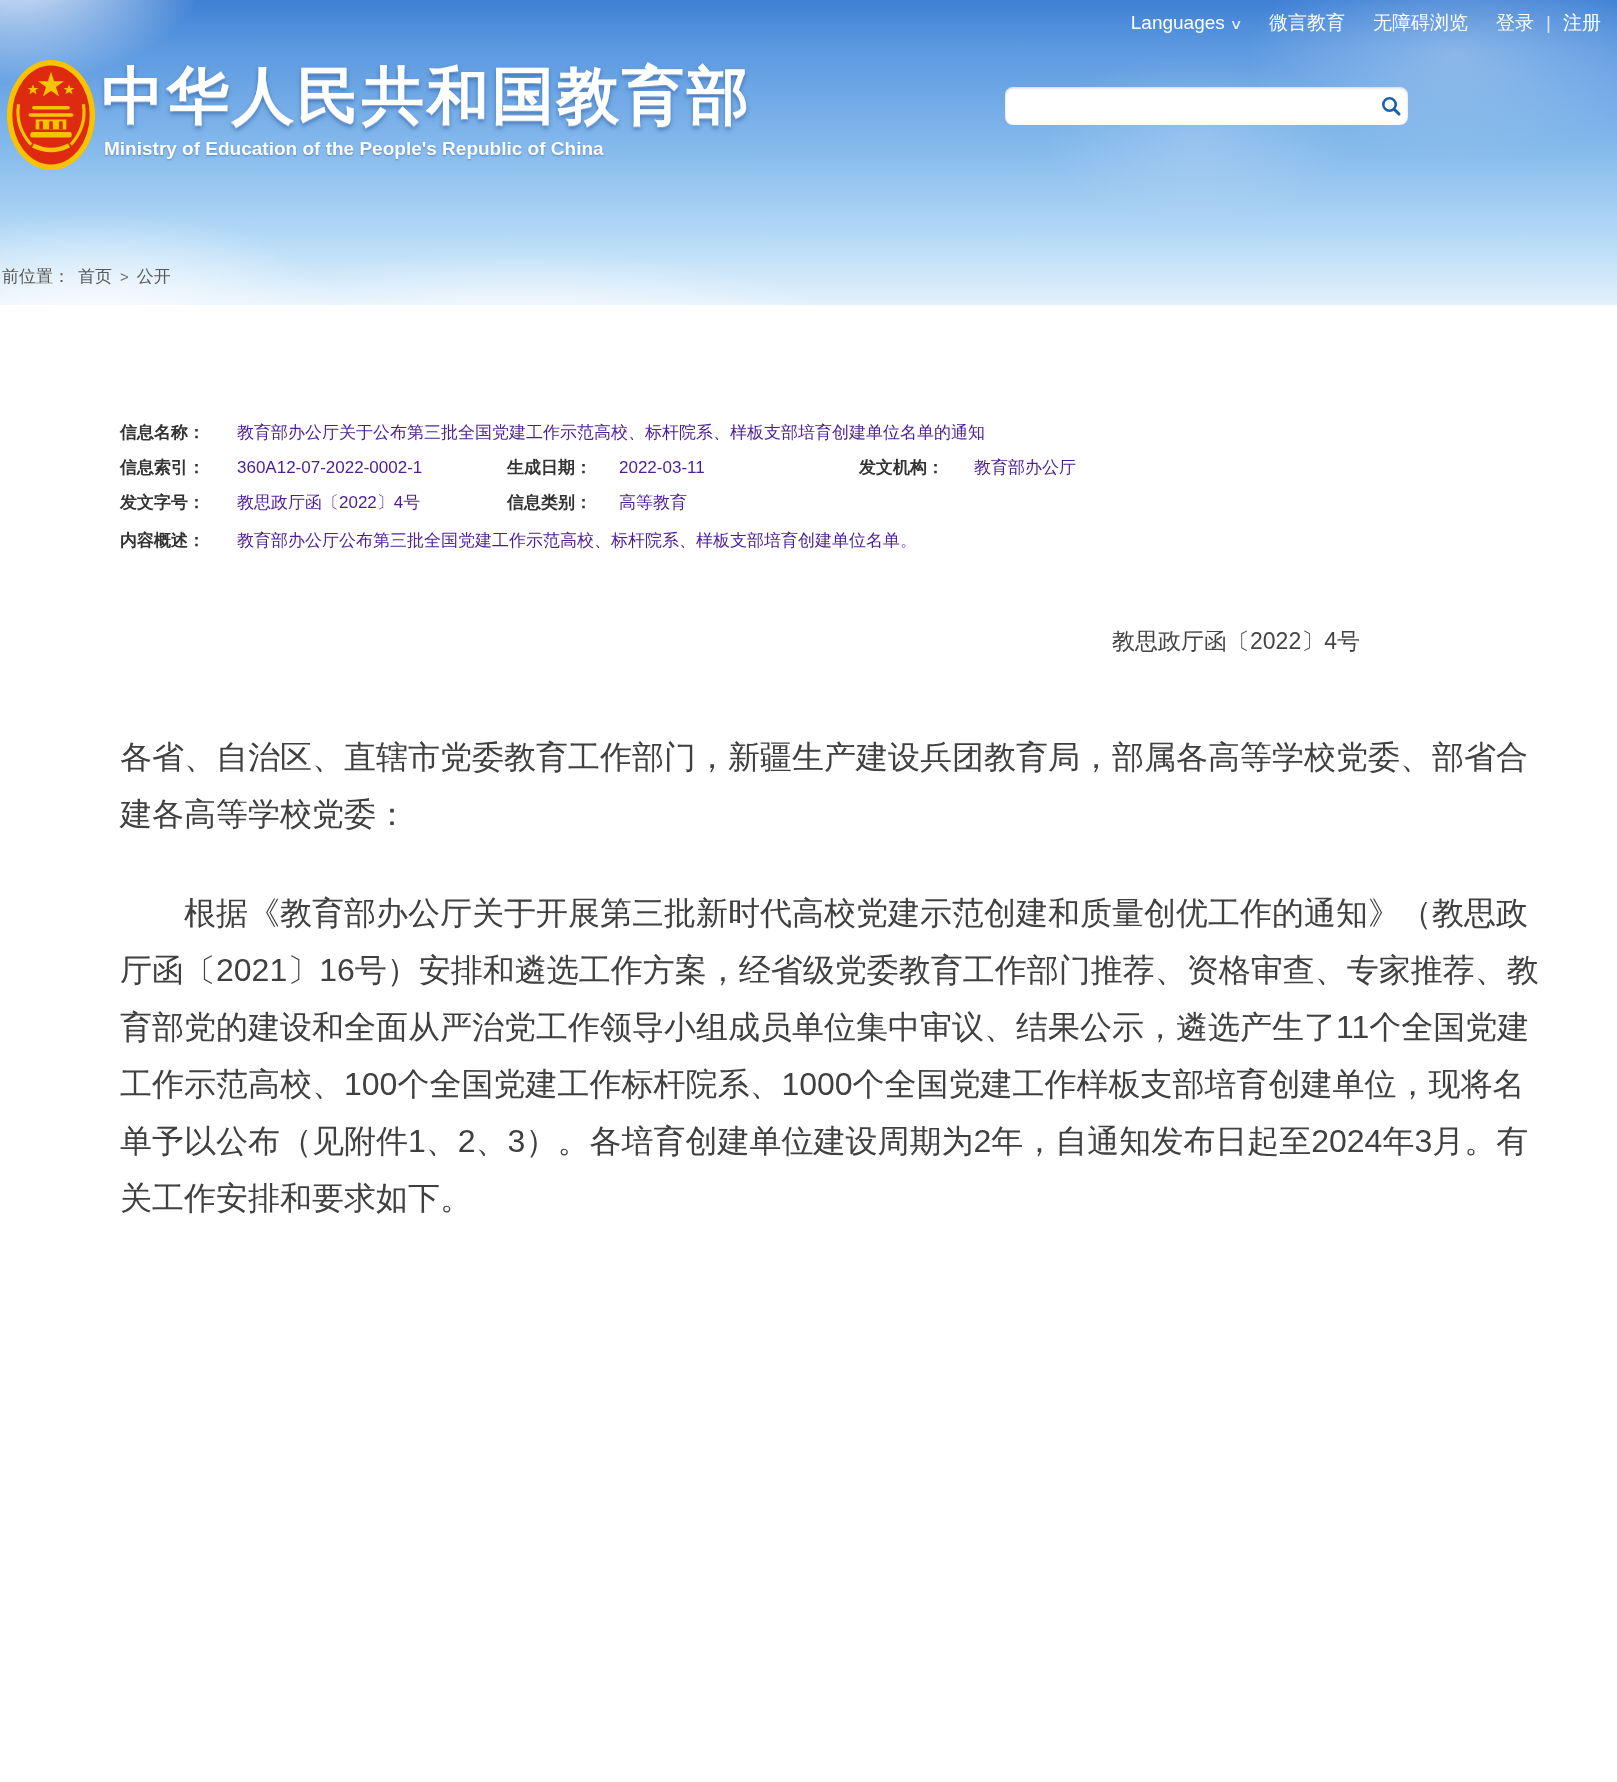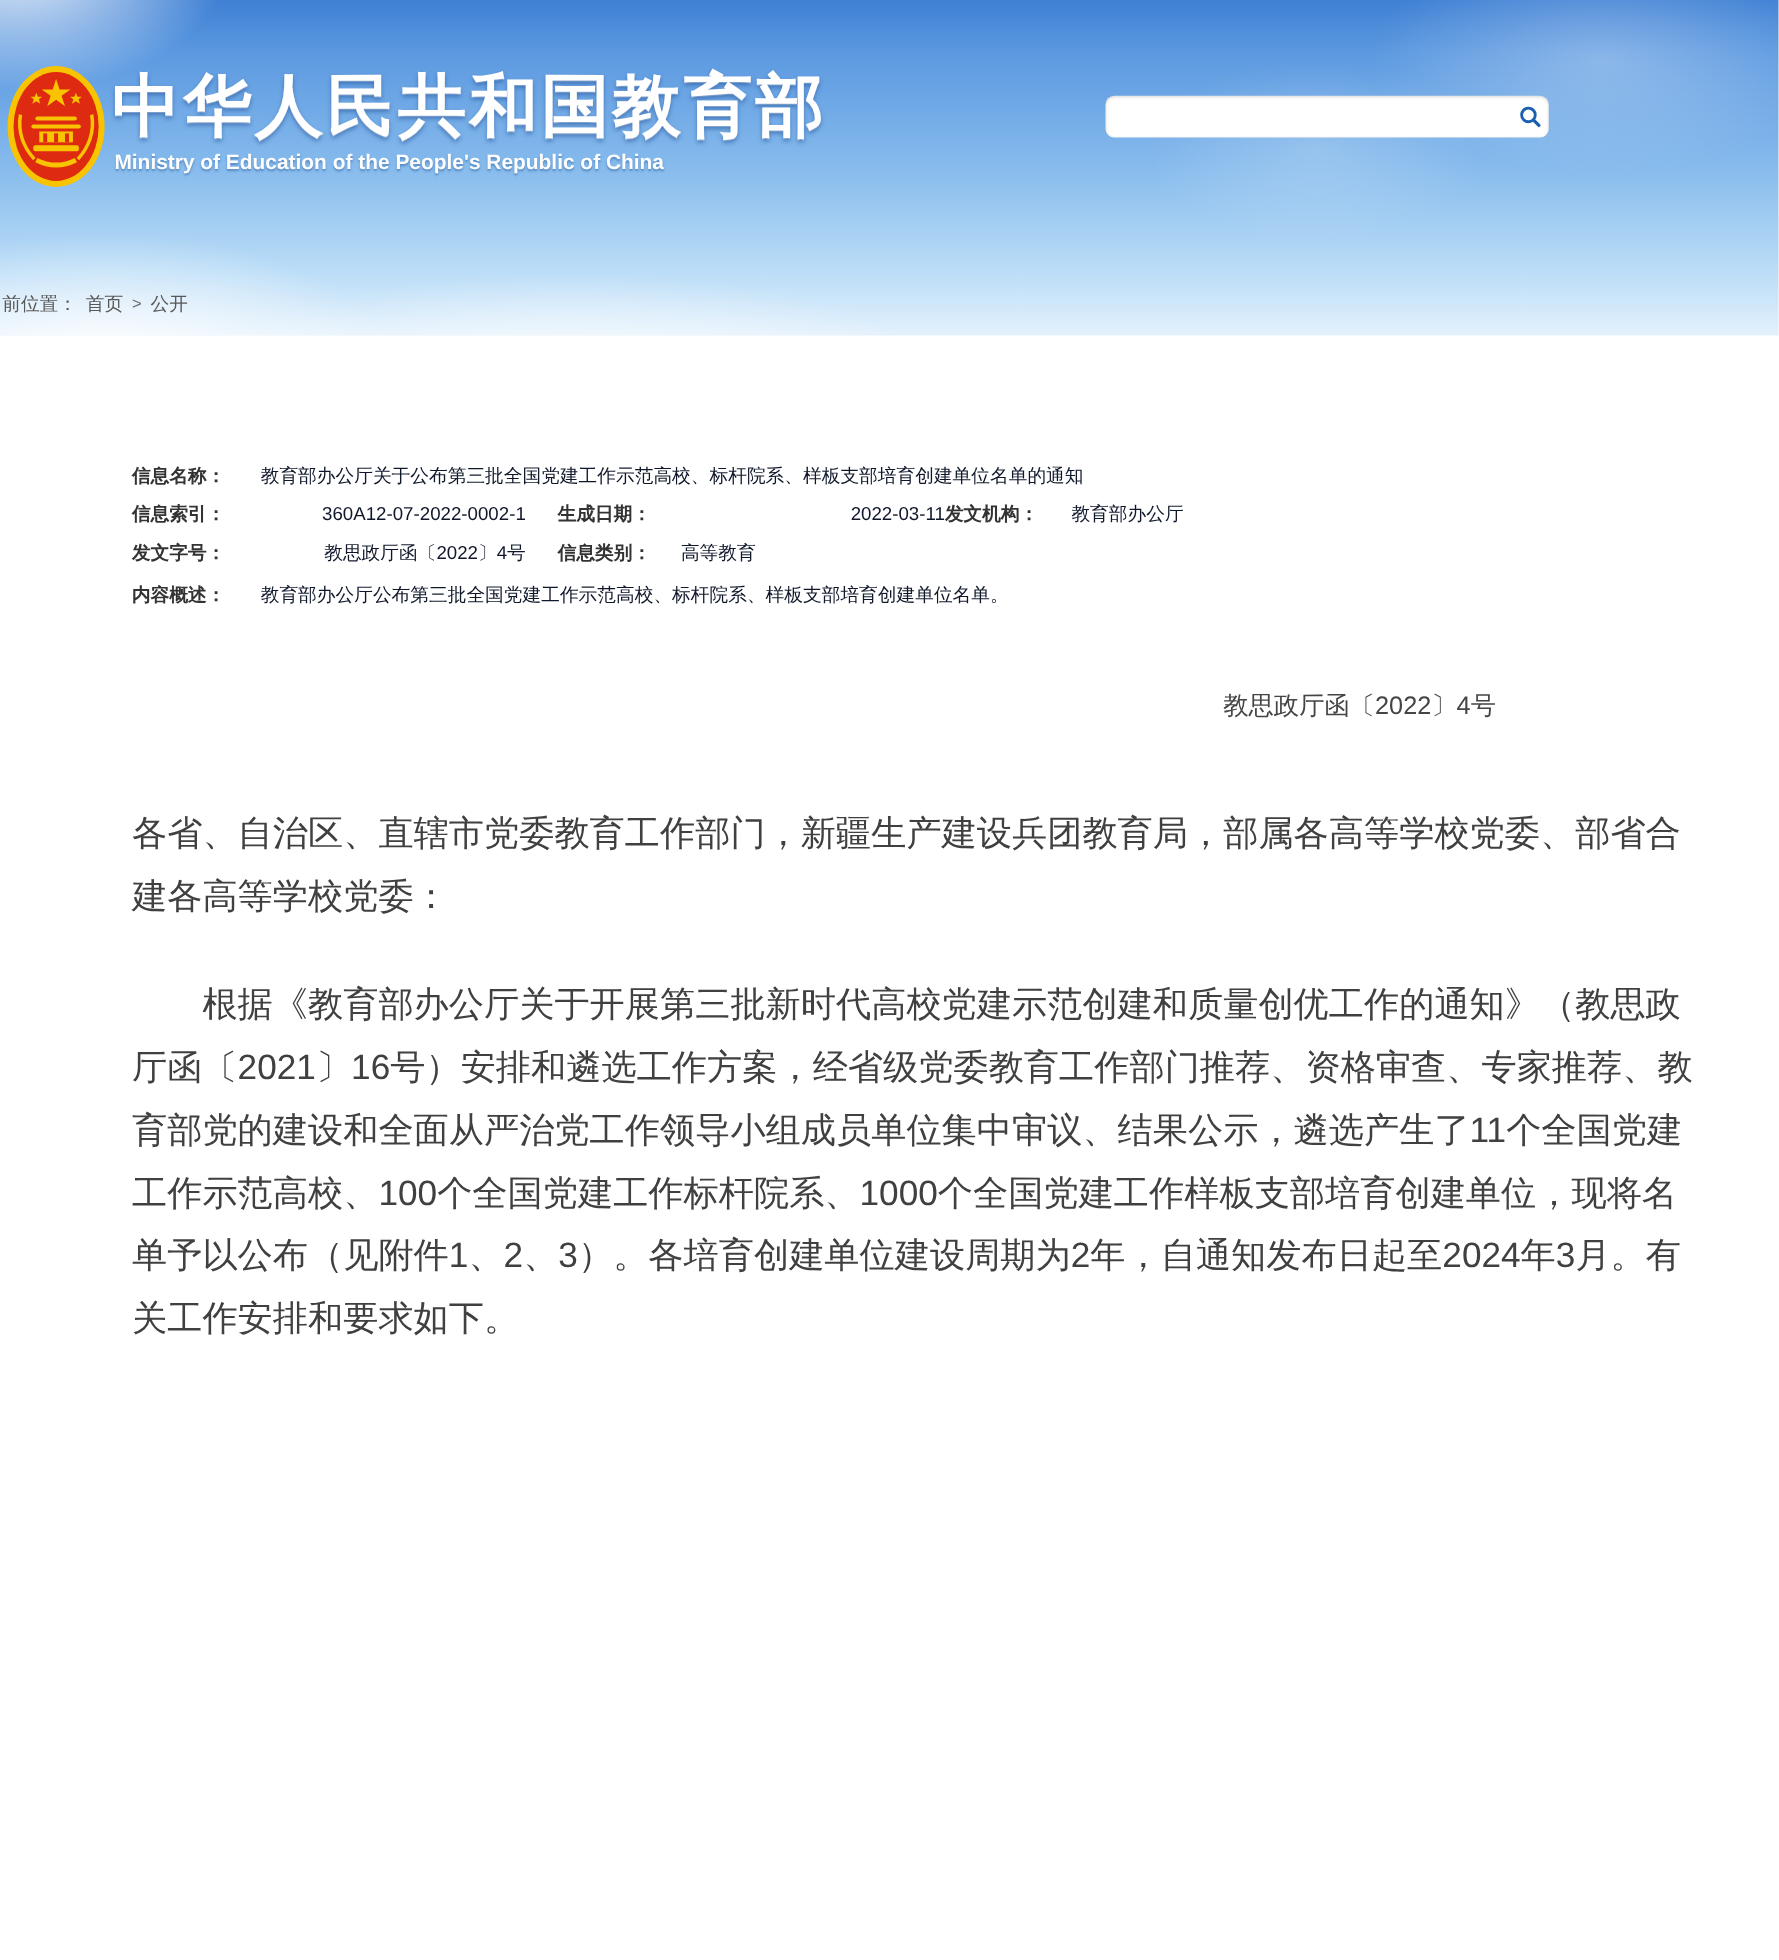--- a/index.html
+++ b/index.html
@@ -73,40 +73,52 @@
   
   .main { background:#fff; padding:110px 62px 40px 120px; }
 
   .meta { font-size:17px; line-height:35px; color:#4a4a4a; }
   .meta-row { display:flex; }
   .meta-row.summary { margin-top:3px; }
   .m-label { font-weight:bold; color:#333; flex:0 0 auto; }
   .w-label1 { width:117px; } .w-val1 { width:241px; }
   .w-label2 { width:112px;margin-left:29px; } .w-val2 { width:240px; }
   .w-label3 { width:115px; }
-  .m-value { color:#0f172a;text-align:right; }
+  .m-value { color:#4c1d95; }
 
   .doc-title {
     margin-top:128px; text-align:center;
     font-size:29px; font-weight:bold; color:#383838; line-height:55px;
   }
   .doc-number {
     margin-top:68px; text-align:right; padding-right:195px;
     font-size:23px; color:#454545;
   }
   .article { margin-top:72px; font-size:32px; color:#404040; line-height:57px; }
   .article p { margin-bottom:42px; }
   .article p.indent { text-indent:2em; }
   .article p:last-child { margin-bottom:0; }
 </style>
 </head>
 <body>
 
 <header class="site-header">
 
+  <nav class="topbar">
+    <span class="item">
+      <span>Languages</span><span class="caret">∨</span>
+    </span>
+    <span class="item">微言教育</span>
+    <span class="item">无障碍浏览</span>
+    <span class="auth">
+      <span class="item">登录</span>
+      <span class="divider">|</span>
+      <span class="item">注册</span>
+    </span>
+  </nav>
 
   <div class="emblem">
     <svg viewBox="0 0 100 124" width="90" height="122" aria-hidden="true">
       <ellipse cx="50" cy="62" rx="49" ry="61" fill="#f8c300"></ellipse>
       <ellipse cx="50" cy="62" rx="43" ry="55" fill="#de2a10"></ellipse>
       <polygon points="50,14 53.5,24.5 64.5,24.5 55.5,31 59,41.5 50,35 41,41.5 44.5,31 35.5,24.5 46.5,24.5" fill="#f8c300"></polygon>
       <polygon points="30,28 31.6,32 36,32 32.6,34.6 34,39 30,36.4 26,39 27.4,34.6 24,32 28.4,32" fill="#f8c300"></polygon>
       <polygon points="70,28 71.6,32 76,32 72.6,34.6 74,39 70,36.4 66,39 67.4,34.6 64,32 68.4,32" fill="#f8c300"></polygon>
       <rect x="29" y="52" width="42" height="4" rx="2" fill="#f8c300"></rect>
       <rect x="25" y="60" width="50" height="4" rx="2" fill="#f8c300"></rect>

